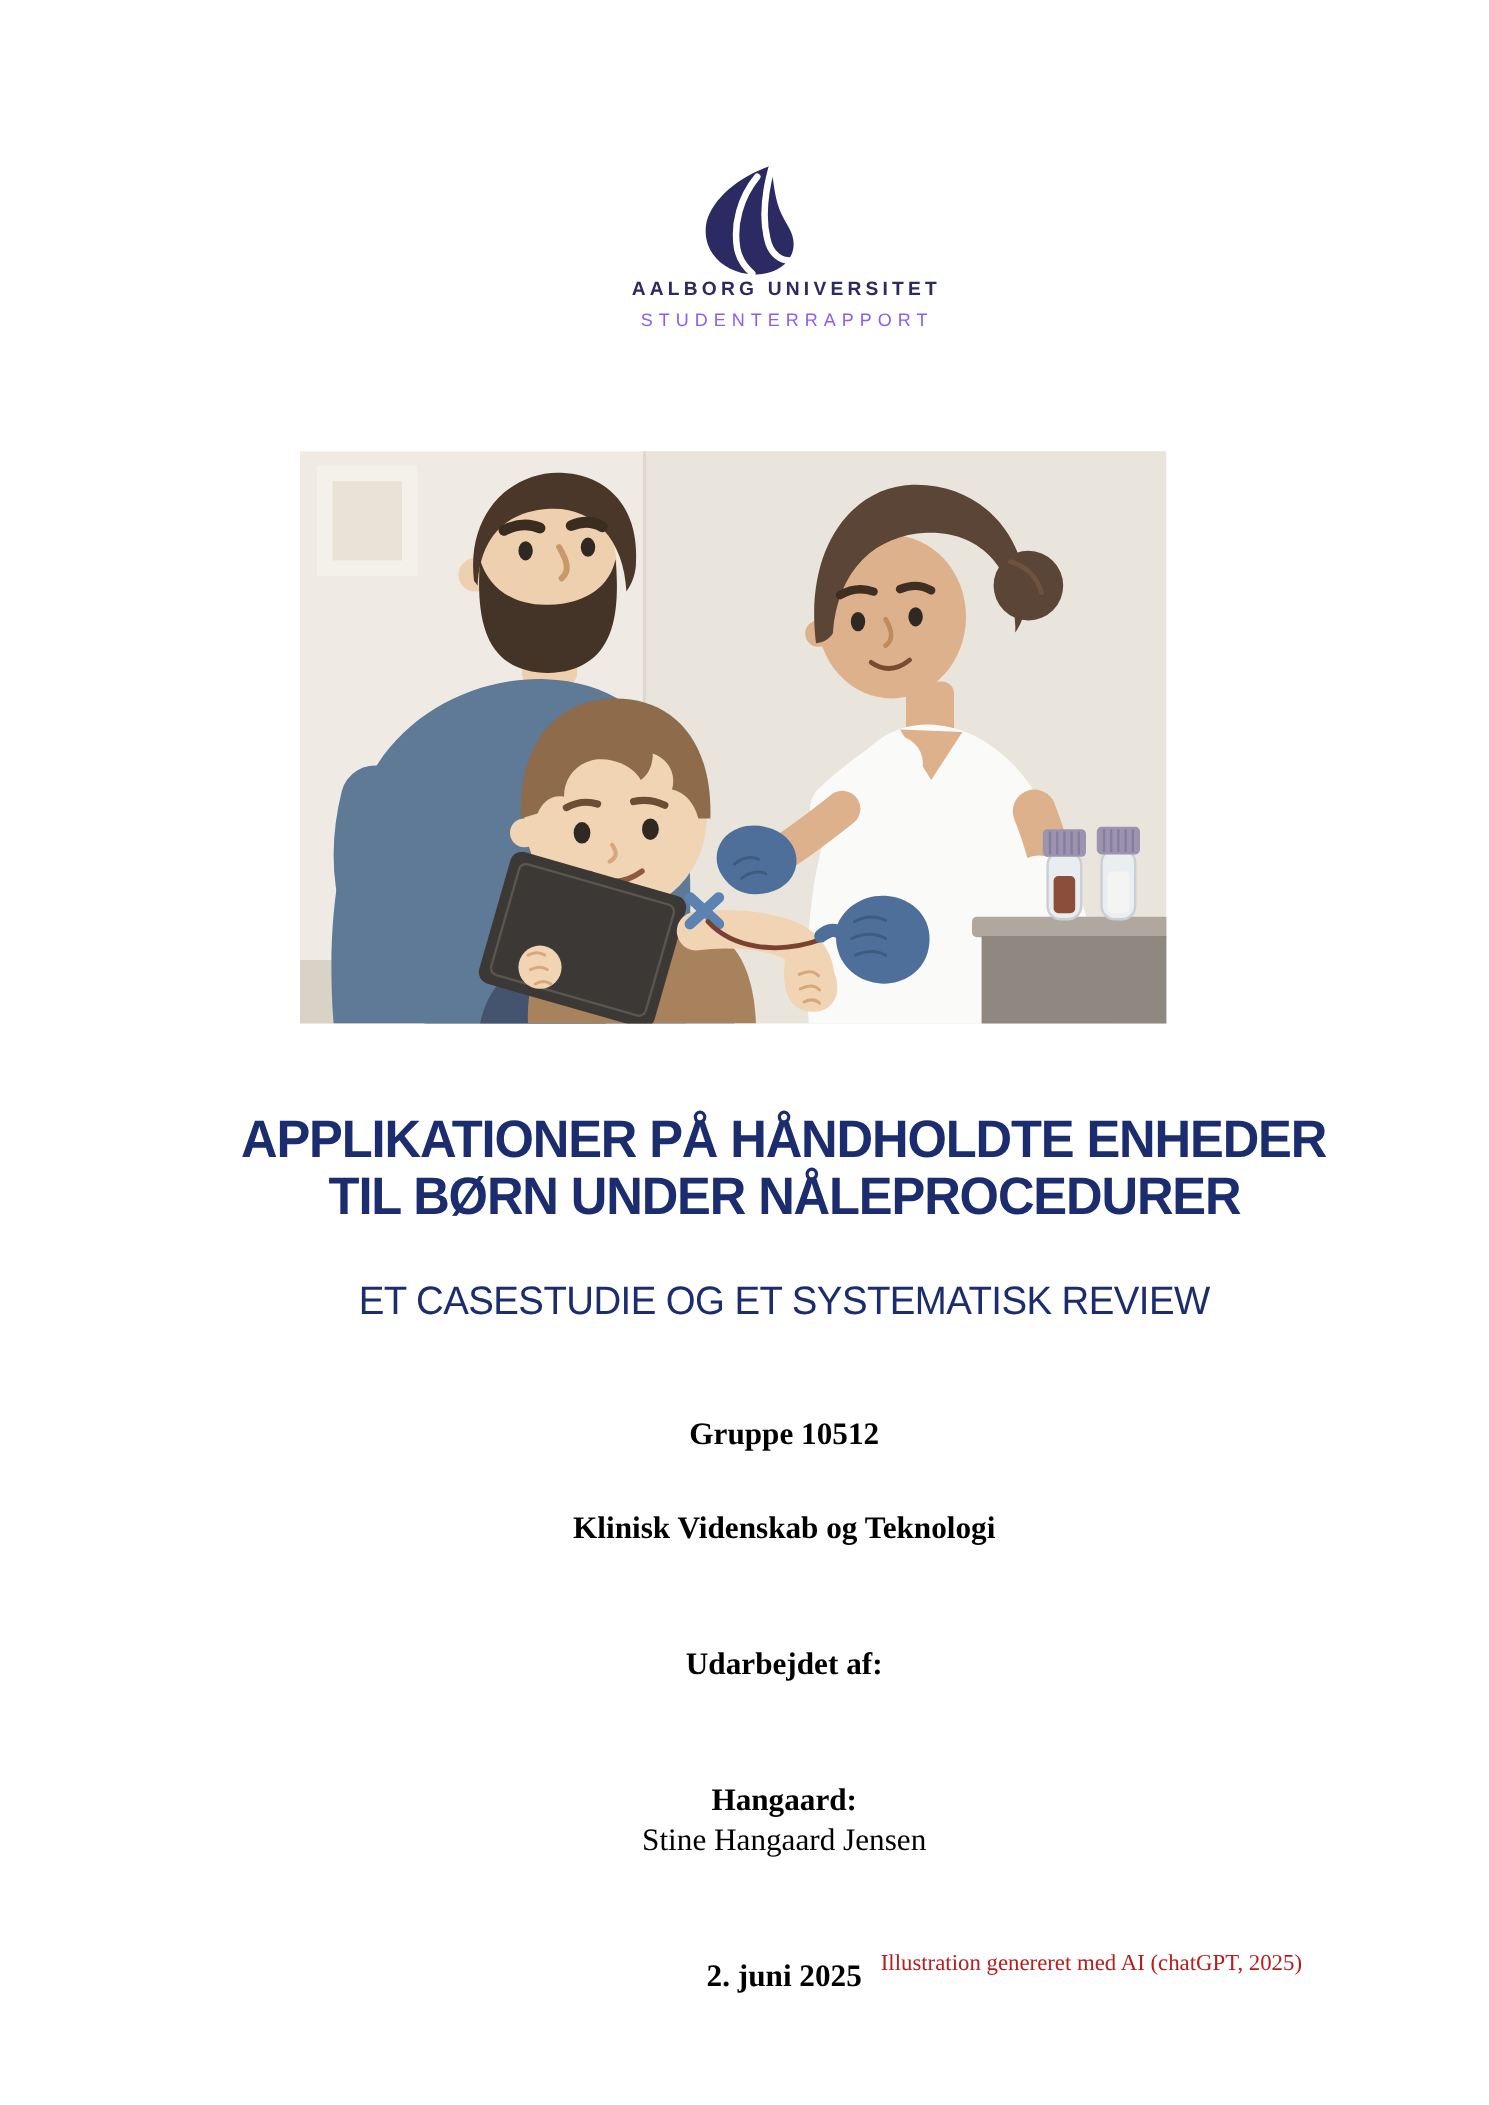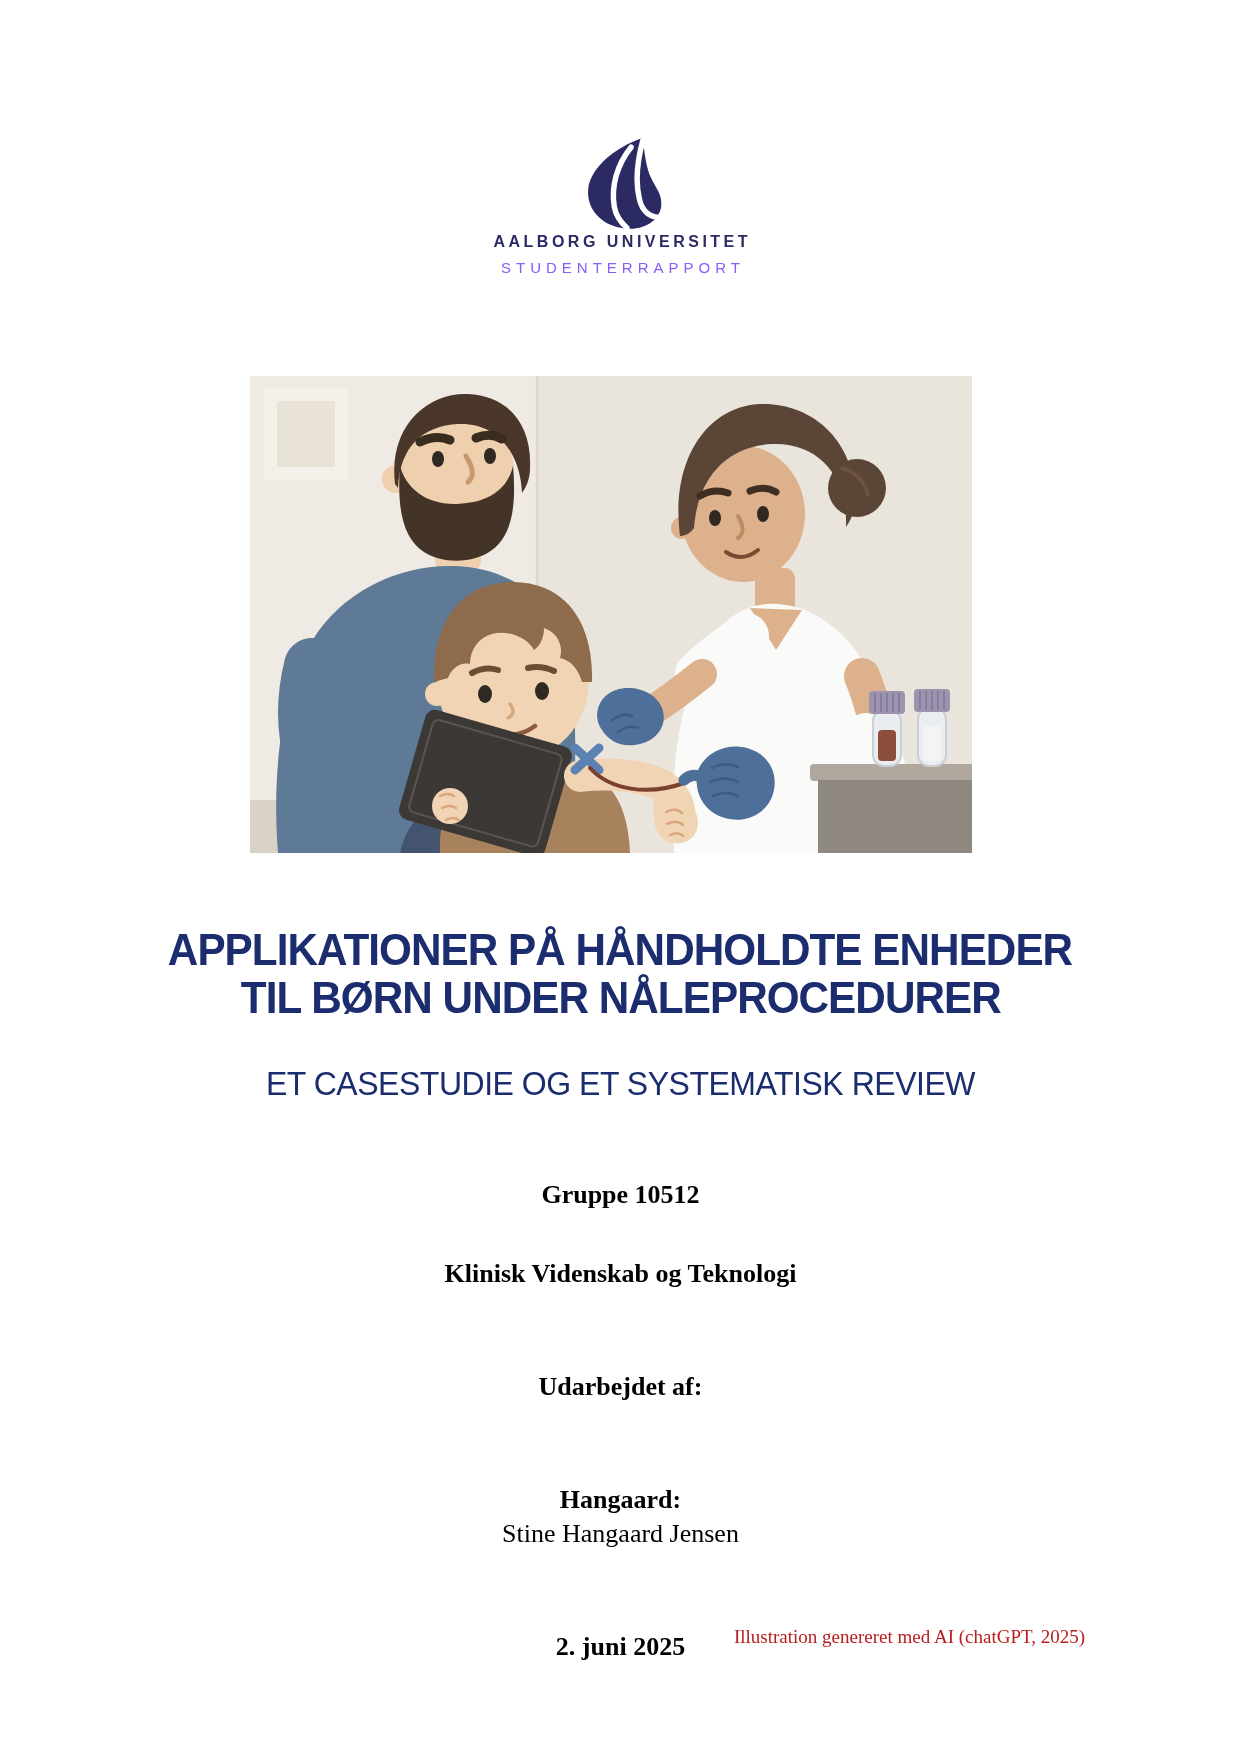--- a/index.html
+++ b/index.html
@@ -4,20 +4,21 @@
 <style>
   * { margin: 0; padding: 0; box-sizing: border-box; }
   html, body { background: #ffffff; }
   .page {
     position: relative;
     width: 1241px;
     height: 1754px;
     background: #ffffff;
     overflow: hidden;
     font-family: "Liberation Serif", serif;
+    padding-left: 33px;
   }
   
   .logo-wrap {
     position: absolute;
     top: 138px;
     left: 0;
     width: 100%;
     text-align: center;
   }
   .logo-swoosh { display: inline-block; }

